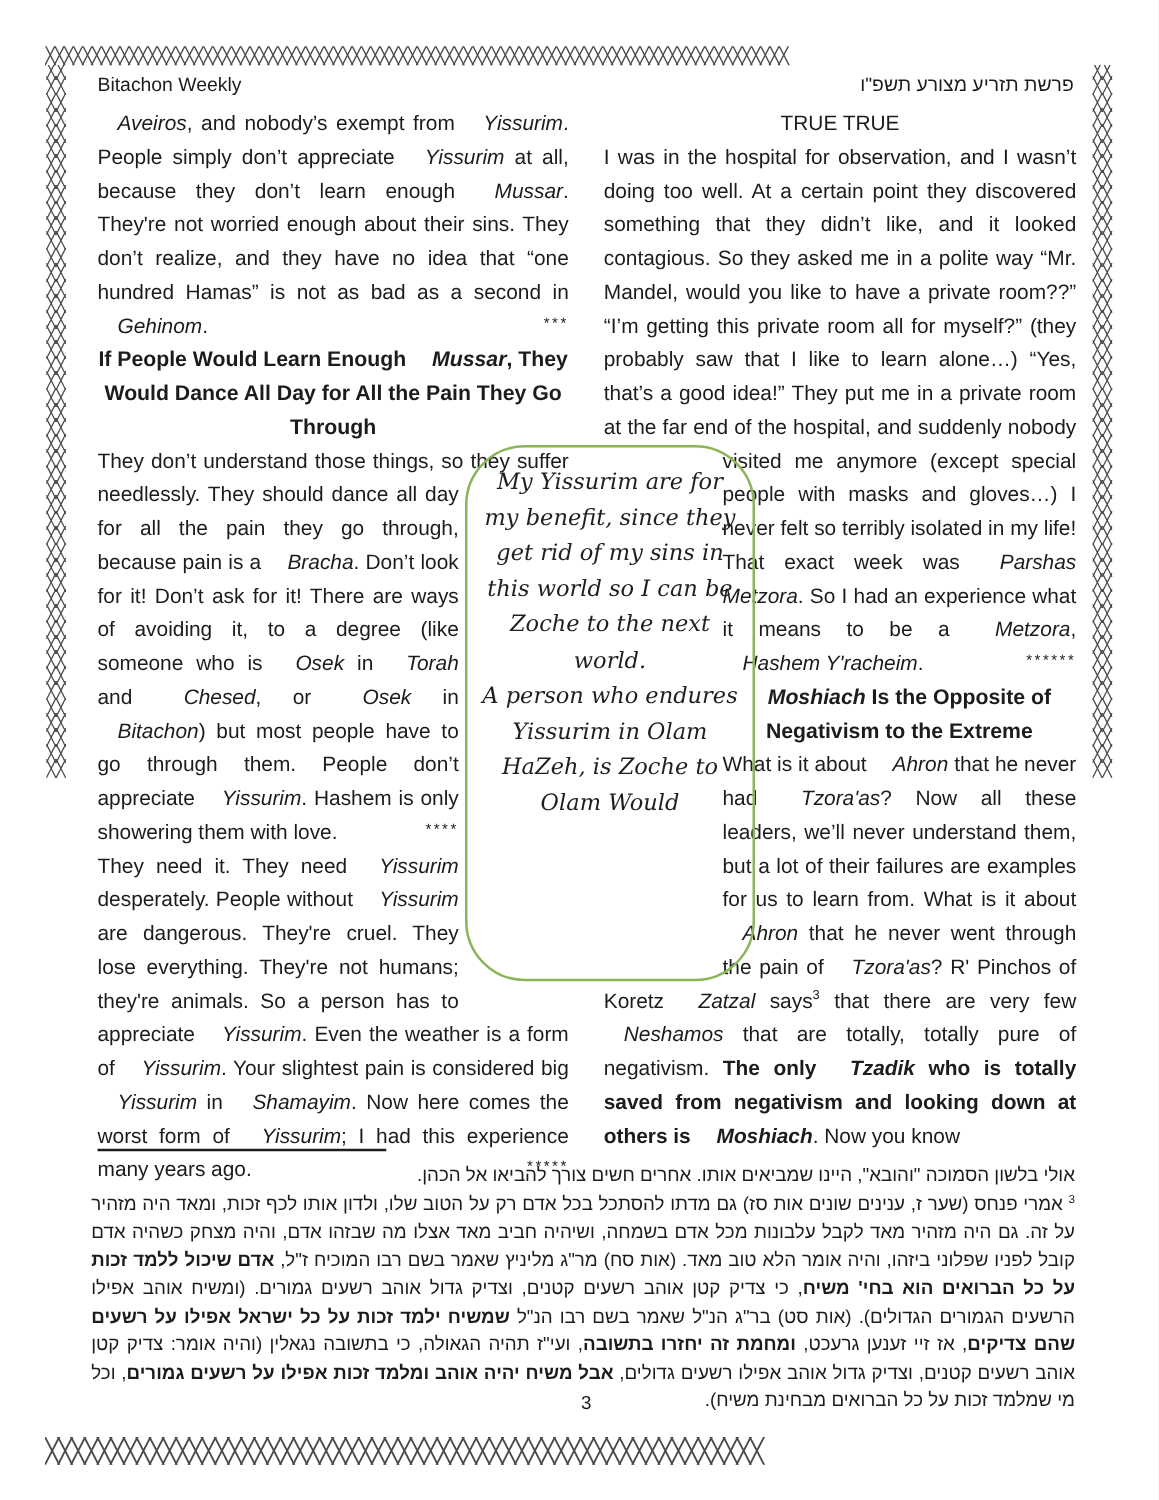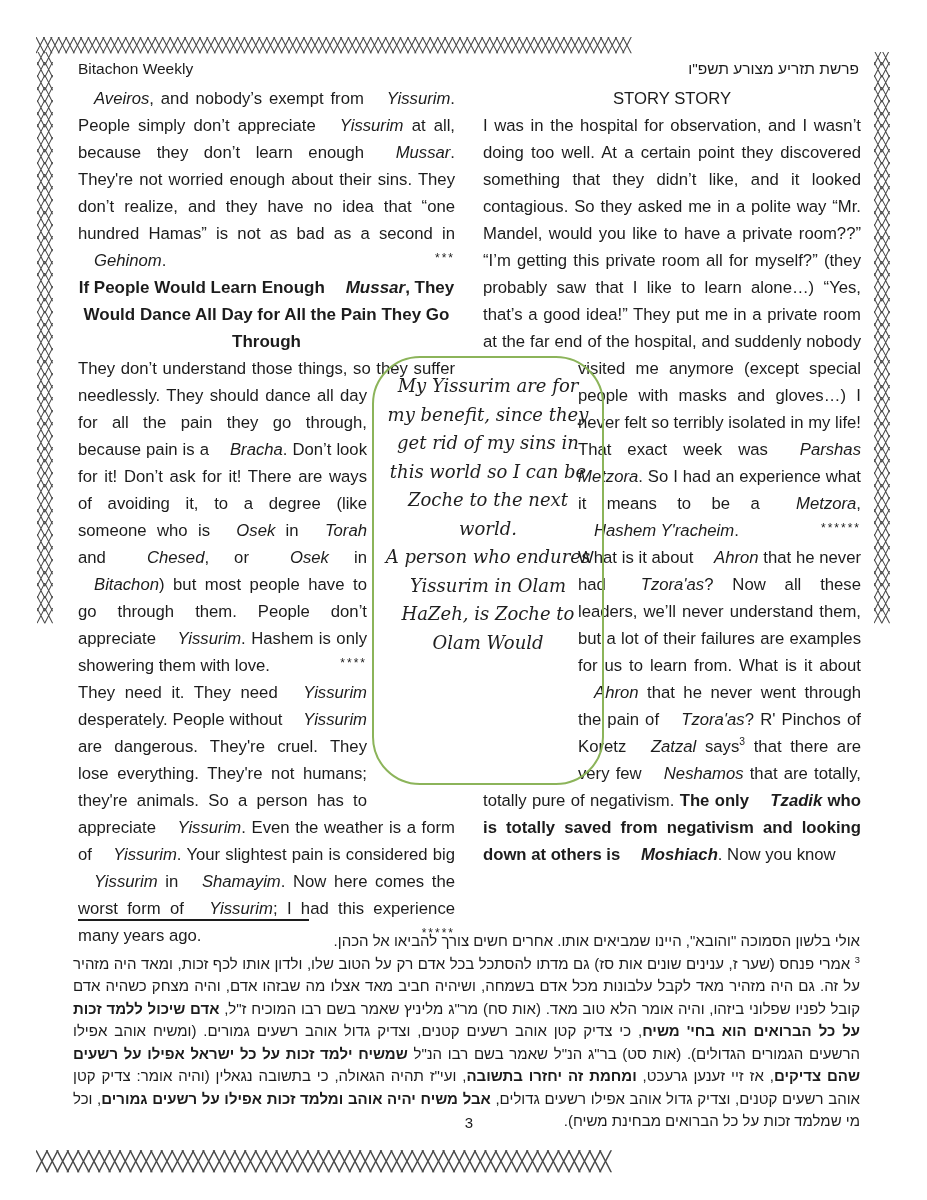--- a/index.html
+++ b/index.html
@@ -72,23 +72,24 @@
     <p><span class="i">Aveiros</span><span>, and nobody’s exempt from </span><span class="i">Yissurim</span><span>. People simply don’t appreciate </span><span class="i">Yissurim</span><span> at all, because they don’t learn enough </span><span class="i">Mussar</span><span>. They're not worried enough about their sins. They don’t realize, and they have no idea that “one hundred Hamas” is not as bad as a second in </span><span class="i">Gehinom</span><span>.</span></p>
     <div class="stars-line"><span class="stars">***</span></div>
     <h3 class="chead"><span class="b">If People Would Learn Enough </span><span class="b i">Mussar</span><span class="b">, They Would Dance All Day for All the Pain They Go Through</span></h3>
     <p><span class="spacer-r"></span><span><span>They don’t understand those things, so they suffer needlessly. They should dance all day for all the pain they go through, because pain is a </span><span class="i">Bracha</span><span>. Don’t look for it! Don’t ask for it! There are ways of avoiding it, to a degree (like someone who is </span><span class="i">Osek</span><span> in </span><span class="i">Torah</span><span> and </span><span class="i">Chesed</span><span>, or </span><span class="i">Osek</span><span> in </span><span class="i">Bitachon</span><span>) but most people have to go through them. People don’t appreciate </span><span class="i">Yissurim</span><span>. Hashem is only showering them with love.</span></span></p>
     <div class="stars-line"><span class="stars">****</span></div>
     <p><span>They need it. They need </span><span class="i">Yissurim</span><span> desperately. People without </span><span class="i">Yissurim</span><span> are dangerous. They're cruel. They lose everything. They're not humans; they're animals. So a person has to appreciate </span><span class="i">Yissurim</span><span>. Even the weather is a form of </span><span class="i">Yissurim</span><span>. Your slightest pain is considered big </span><span class="i">Yissurim</span><span> in </span><span class="i">Shamayim</span><span>. Now here comes the worst form of </span><span class="i">Yissurim</span><span>; I had this experience many years ago.</span></p>
     <div class="stars-line"><span class="stars">*****</span></div>
   </div>
 
   <div class="col col-right">
-    <div class="rhead">STORY STORY</div>
+    <div class="rhead">TRUE TRUE</div>
     <p><span class="spacer-l"></span><span><span>I was in the hospital for observation, and I wasn’t doing too well. At a certain point they discovered something that they didn’t like, and it looked contagious. So they asked me in a polite way “Mr. Mandel, would you like to have a private room??” “I’m getting this private room all for myself?” (they probably saw that I like to learn alone…) “Yes, that’s a good idea!” They put me in a private room at the far end of the hospital, and suddenly nobody visited me anymore (except special people with masks and gloves…) I never felt so terribly isolated in my life! That exact week was </span><span class="i">Parshas Metzora</span><span>. So I had an experience what it means to be a </span><span class="i">Metzora</span><span>, </span><span class="i">Hashem Y'racheim</span><span>.</span></span></p>
     <div class="stars-line"><span class="stars">******</span></div>
+    <h3 class="chead"><span class="b i">Moshiach</span><span class="b"> Is the Opposite of Negativism to the Extreme</span></h3>
     <p><span>What is it about </span><span class="i">Ahron</span><span> that he never had </span><span class="i">Tzora'as</span><span>? Now all these leaders, we’ll never understand them, but a lot of their failures are examples for us to learn from. What is it about </span><span class="i">Ahron</span><span> that he never went through the pain of </span><span class="i">Tzora'as</span><span>? R' Pinchos of Koretz </span><span class="i">Zatzal</span><span> says</span><sup>3</sup><span> that there are very few </span><span class="i">Neshamos</span><span> that are totally, totally pure of negativism. </span><span class="b">The only </span><span class="b i">Tzadik</span><span class="b"> who is totally saved from negativism and looking down at others is </span><span class="b i">Moshiach</span><span>. Now you know</span></p>
   </div>
 
   <div class="quote-box">
     <p>My Yissurim are for my benefit, since they get rid of my sins in this world so I can be Zoche to the next world.</p>
     <p>A person who endures Yissurim in Olam HaZeh, is Zoche to Olam Would</p>
   </div>
 
   <div class="fn-sep"></div>
   <div class="fns">

